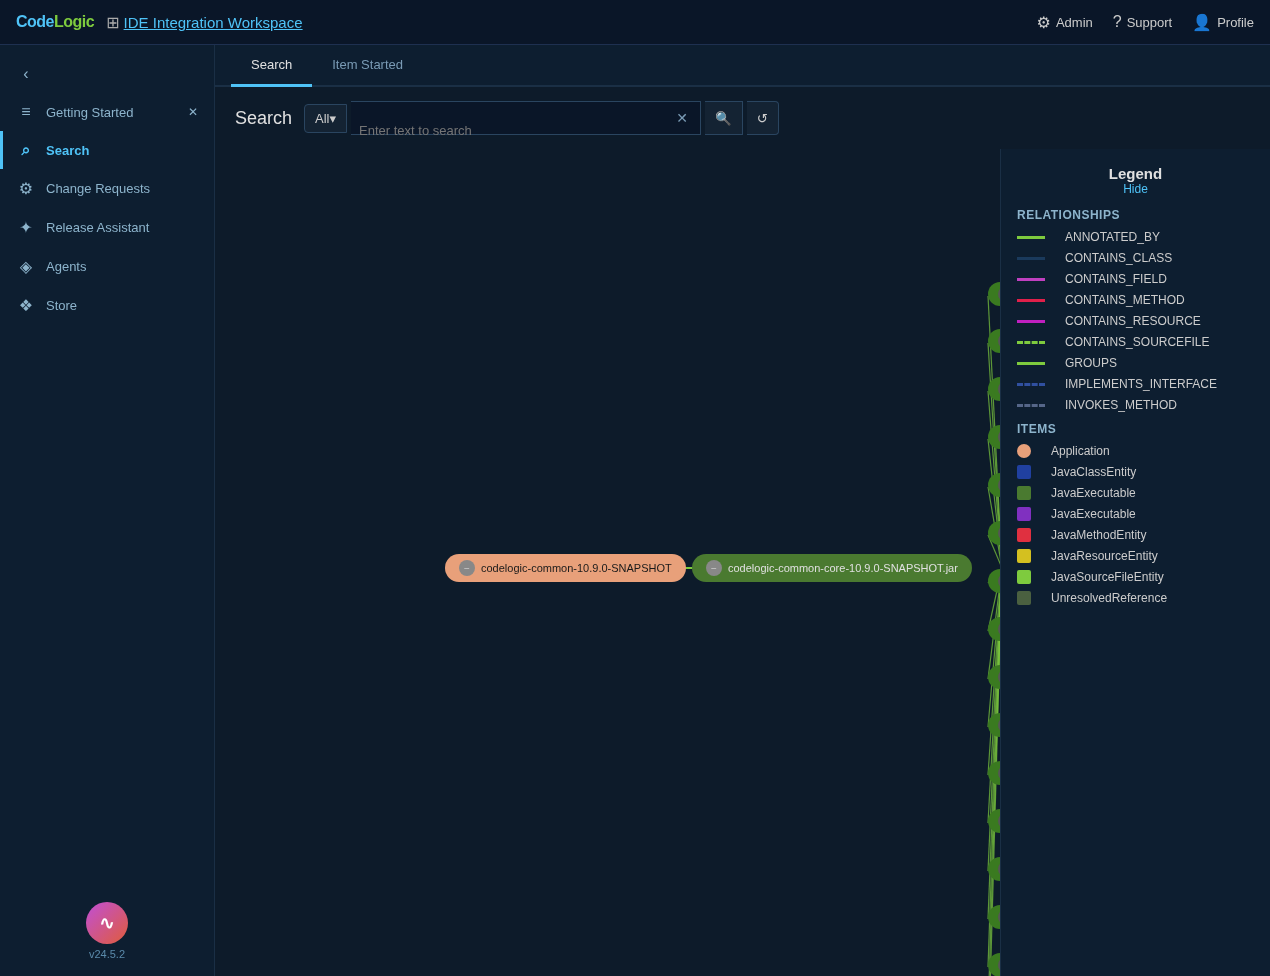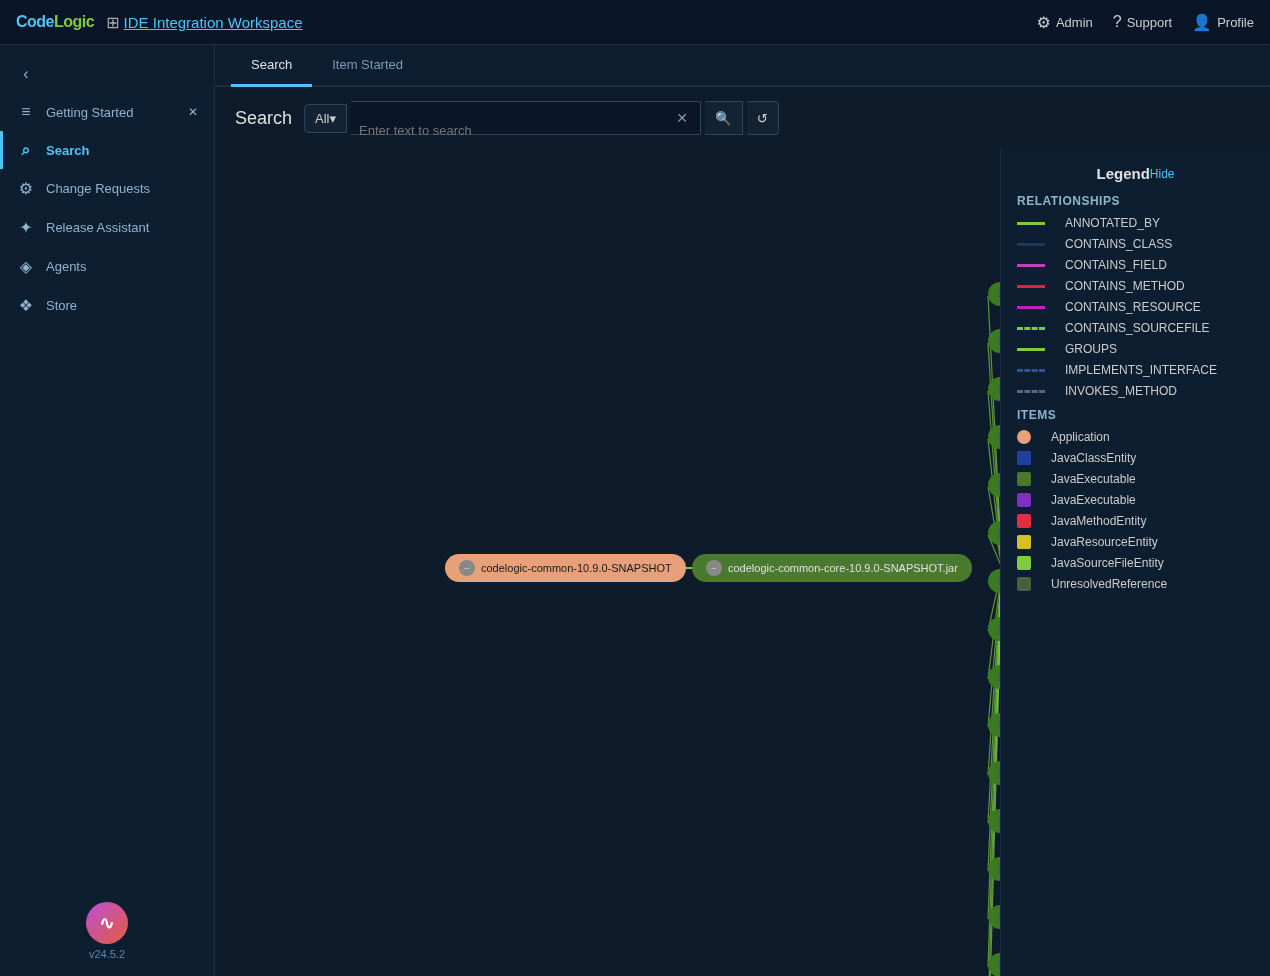--- a/index.html
+++ b/index.html
@@ -316,22 +316,23 @@
       width: 270px;
       background: #0d1e30;
       border-left: 1px solid #1a2f45;
       padding: 16px;
       overflow-y: auto;
       flex-shrink: 0;
     }
     .legend-header {
       display: flex;
       align-items: center;
-      justify-content: center;
+      justify-content: flex-end;
       margin-bottom: 12px;
+      flex-direction: column;
     }
     .legend-title {
       font-size: 15px;
       font-weight: 600;
       color: #e0e0e0;
     }
     .legend-hide {
       color: #4fc3f7;
       cursor: pointer;
       font-size: 12px;

